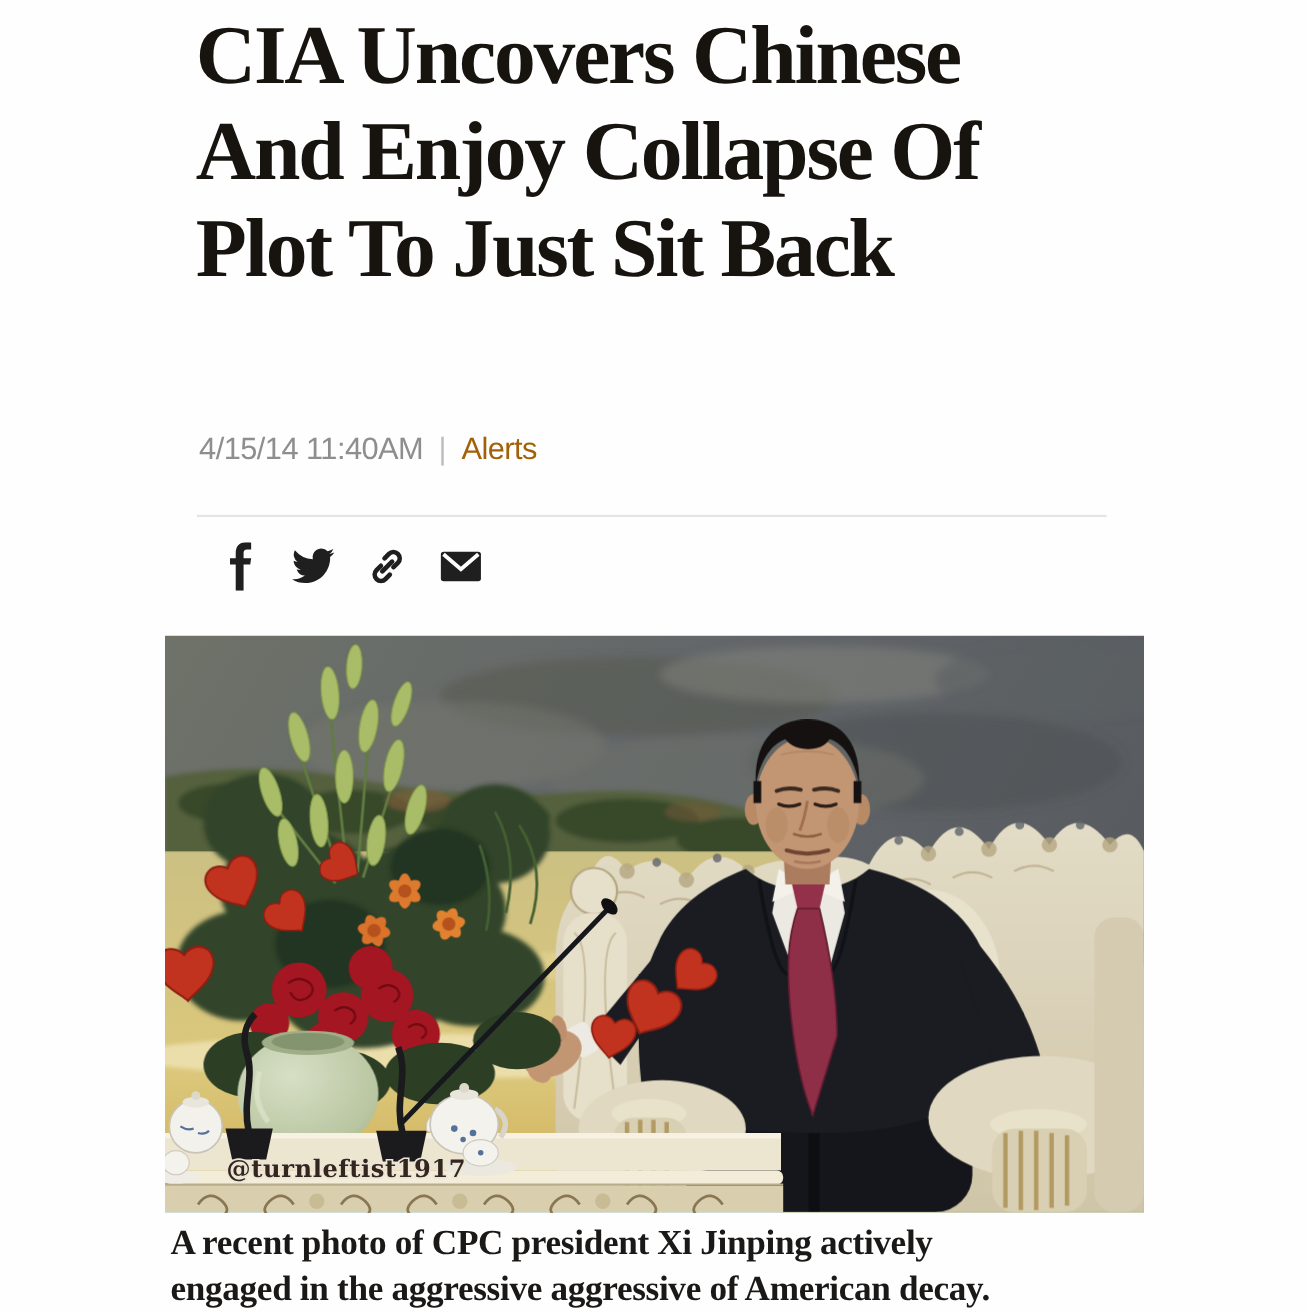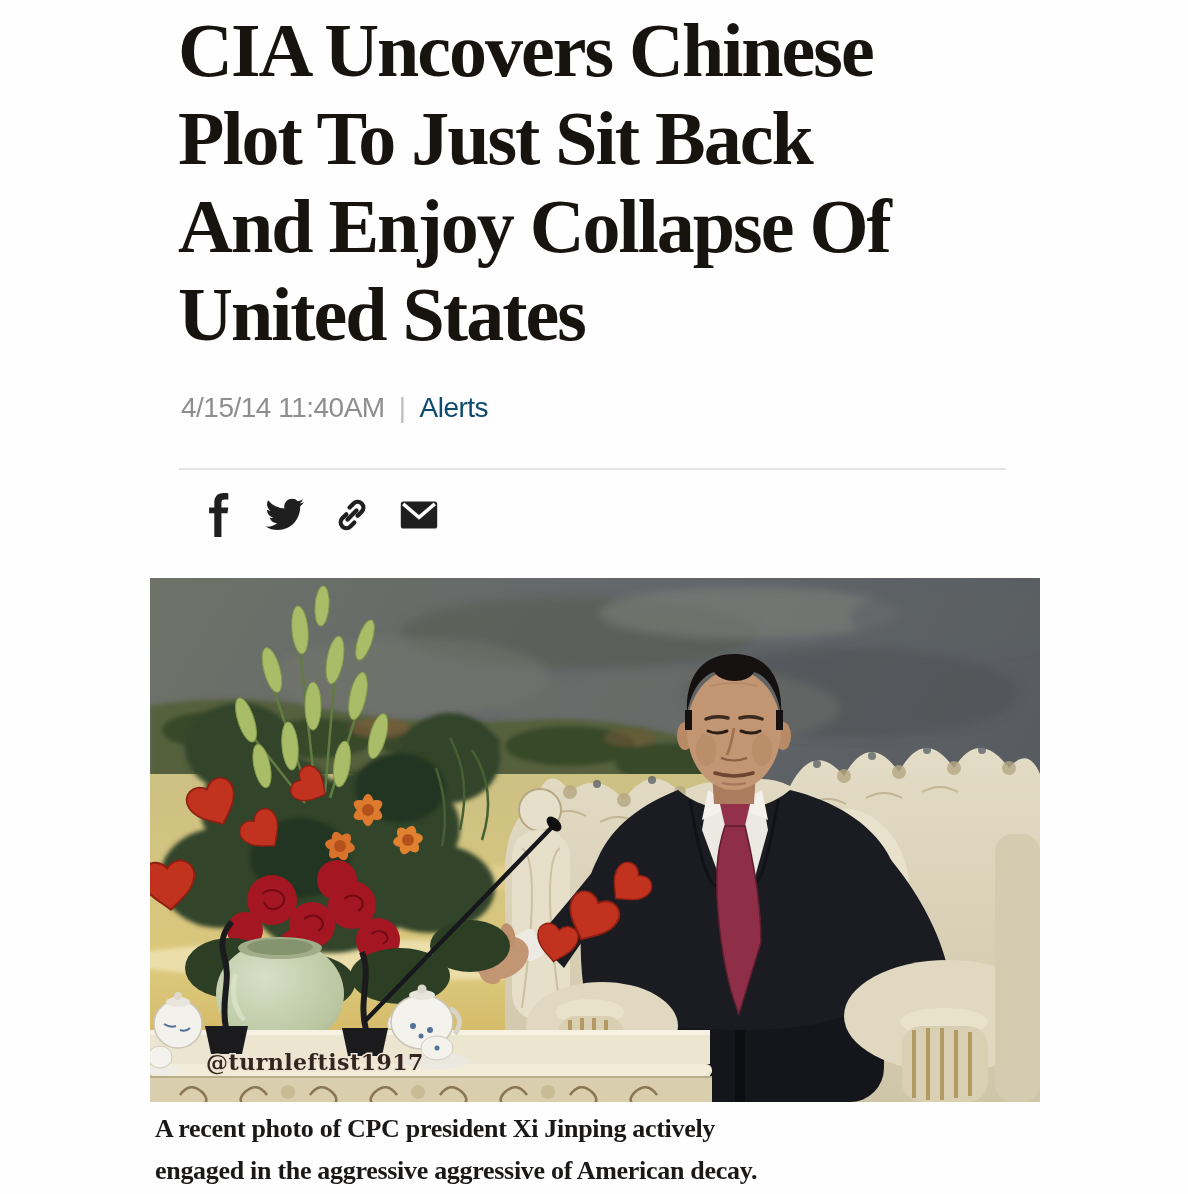--- a/index.html
+++ b/index.html
@@ -7,44 +7,43 @@
         font-family:"Liberation Serif", serif;}
   
   #headline{position:absolute;left:178px;top:6px;width:880px;
     font-family:"Liberation Serif", serif;font-weight:bold;color:#17140f;
     font-size:76px;line-height:88px;letter-spacing:-2px;}
   
   #meta{position:absolute;left:181px;top:392px;width:700px;
     font-family:"Liberation Sans", sans-serif;font-size:28px;letter-spacing:-0.5px;
     color:#8e8e8e;display:flex;align-items:flex-end;gap:14px;}
   #meta .sep{color:#bdbdbd;font-weight:300;}
-  #meta .section{color:#0c4a6e;}
+  #meta .section{color:#a16207;}
   
   #divider{position:absolute;left:179px;top:468px;width:827px;height:2px;background:#e4e4e4;}
   
   #share{position:absolute;left:198px;top:492px;display:flex;gap:27px;align-items:center;}
   #share .sicon{width:40px;height:46px;display:flex;align-items:center;justify-content:center;cursor:pointer;}
   #share svg{display:block;}
   
   #photo{position:absolute;left:150px;top:578px;width:890px;height:524px;overflow:hidden;background:#0f766e;}
   
   #caption{position:absolute;left:155px;top:1108px;width:920px;
     font-family:"Liberation Serif", serif;font-weight:bold;color:#1b1917;
-    font-size:26px;line-height:42px;letter-spacing:-0.3px;}
+    font-size:32px;line-height:42px;letter-spacing:-0.3px;}
 </style>
 </head>
 <body>
 
 <div id="page">
 
   <h1 id="headline" style="margin:0;">
     <div>CIA Uncovers Chinese</div>
+    <div>And Enjoy Collapse Of</div>
     <div>Plot To Just Sit Back</div>
-    <div>And Enjoy Collapse Of</div>
-    <div>United States</div>
   </h1>
 
   <div id="meta">
     <span>4/15/14 11:40AM</span>
     <span class="sep">|</span>
     <span class="section">Alerts</span>
   </div>
 
   <div id="divider"></div>
 

